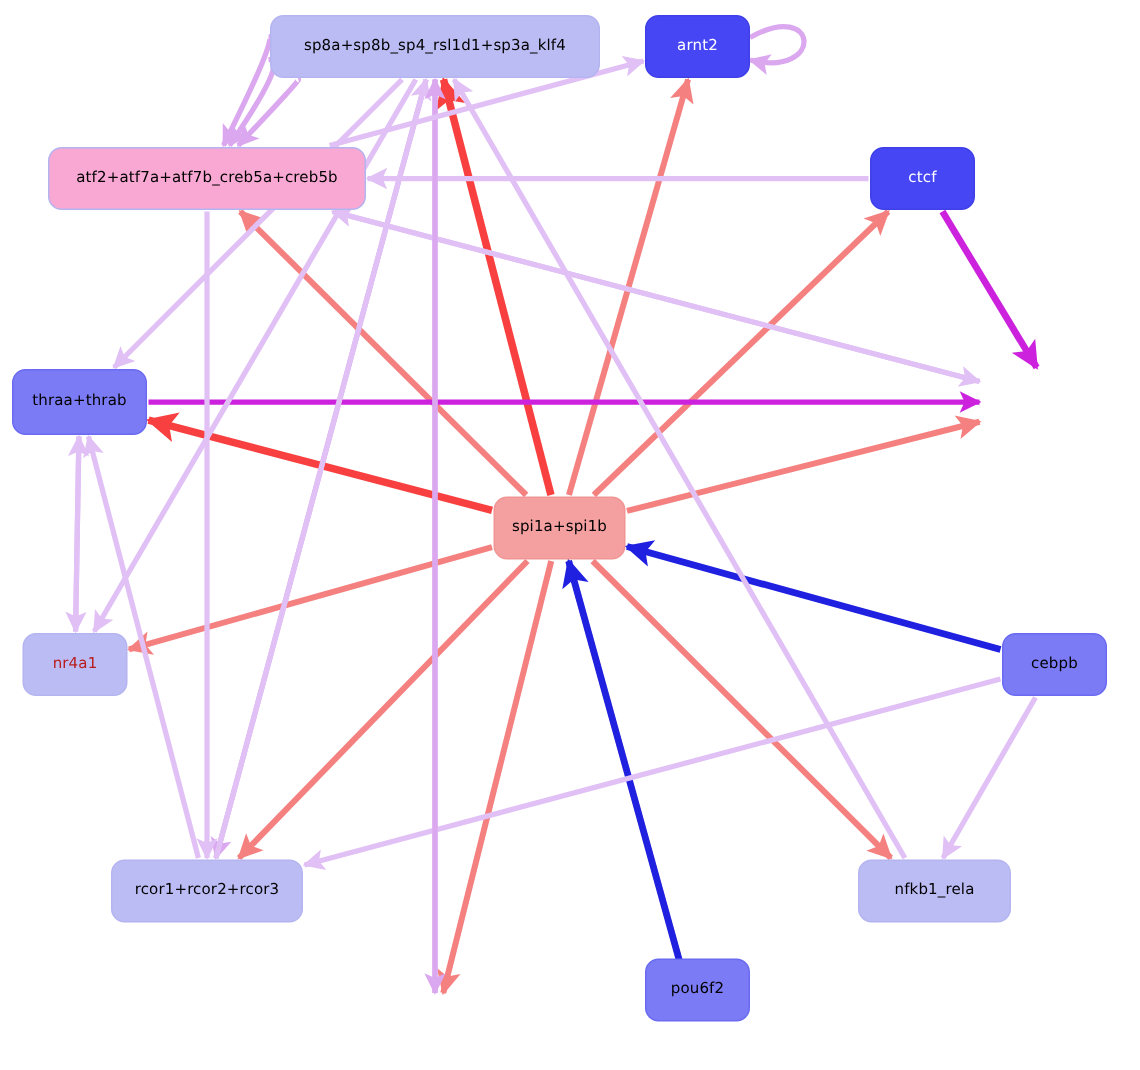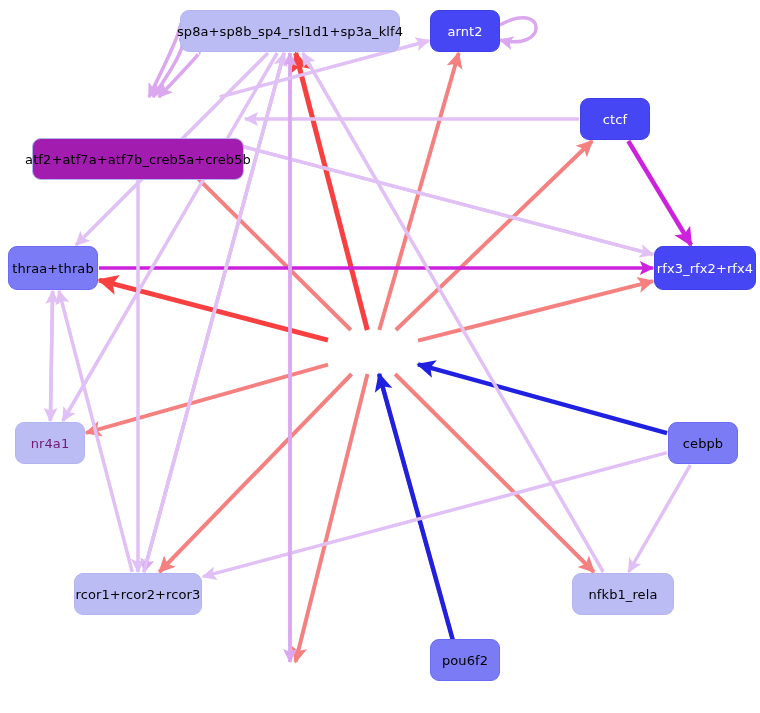--- a/index.html
+++ b/index.html
@@ -30,21 +30,21 @@
     height: 713px;
   }
   .node {
     position: absolute;
     box-sizing: border-box;
     display: flex;
     align-items: center;
     justify-content: center;
     border-radius: 9px;
     white-space: nowrap;
-    font-size: 13px;
+    font-size: 10px;
     letter-spacing: 0.1px;
     line-height: 1;
     user-select: none;
     text-align: center;
   }
 </style>
 </head>
 <body>
 
 <div id="canvas">
@@ -102,23 +102,23 @@
       <path d="M 667 452.6212389380531 L 203 576.6283185840708" fill="none" stroke="#e0c0f5" stroke-width="3.5" stroke-linecap="butt" marker-end="url(#me0c0f5)"></path>
       <path d="M 690.3245033112582 465 L 628.6754966887418 572" fill="none" stroke="#e0c0f5" stroke-width="3.5" stroke-linecap="butt" marker-end="url(#me0c0f5)"></path>
       <path d="M 653 254.33509700176367 L 221.71812080536915 141" fill="none" stroke="#e0c0f5" stroke-width="3.5" stroke-linecap="butt" marker-end="url(#me0c0f5)"></path>
       <path d="M 603.2611012433392 572 L 302.7388987566608 53" fill="none" stroke="#e0c0f5" stroke-width="3.5" stroke-linecap="butt" marker-end="url(#me0c0f5)"></path>
       <path d="M 290 662 L 290 53" fill="none" stroke="#dba8f0" stroke-width="3.5" stroke-linecap="butt" marker-end="url(#mdba8f0)"></path>
       <path d="M 219.75 97 L 429 40.68807339449541" fill="none" stroke="#e0c0f5" stroke-width="3.5" stroke-linecap="butt" marker-end="url(#me0c0f5)"></path>
     </svg>
   <div id="node-layer">
       <div class="node" style="left: 180px; top: 10px; width: 220px; height: 42px; background: rgb(188, 188, 245); color: rgb(0, 0, 0); border: 1px solid rgb(180, 180, 240);">sp8a+sp8b_sp4_rsl1d1+sp3a_klf4</div>
       <div class="node" style="left: 430px; top: 10px; width: 70px; height: 42px; background: rgb(70, 70, 245); color: #ffffff; border: 1px solid rgb(64, 64, 232);">arnt2</div>
-      <div class="node" style="left: 32px; top: 98px; width: 212px; height: 42px; background: #a21caf; color: rgb(0, 0, 0); border: 1px solid rgb(180, 180, 240); margin-top: 40px;">atf2+atf7a+atf7b_creb5a+creb5b</div>
+      <div class="node" style="left: 32px; top: 98px; width: 212px; height: 42px; background: #f9a8d4; color: rgb(0, 0, 0); border: 1px solid rgb(180, 180, 240);">atf2+atf7a+atf7b_creb5a+creb5b</div>
       <div class="node" style="left: 8px; top: 246px; width: 90px; height: 44px; background: rgb(123, 123, 245); color: rgb(0, 0, 0); border: 1px solid rgb(106, 106, 242);">thraa+thrab</div>
       <div class="node" style="left: 580px; top: 98px; width: 70px; height: 42px; background: rgb(70, 70, 245); color: rgb(255, 255, 255); border: 1px solid rgb(64, 64, 232);">ctcf</div>
-      <div class="node" style="left: 654px; top: 246px; width: 102px; height: 44px; background: rgb(70, 70, 245); color: rgb(255, 255, 255); border: 1px solid rgb(64, 64, 232);">rfx3_rfx2+rfx4</div>
-      <div class="node" style="left: 15px; top: 422px; width: 70px; height: 42px; background: rgb(188, 188, 245); color: #701a75; border: 1px solid rgb(180, 180, 240);">nr4a1</div>
+      <div class="node" style="left: 329px; top: 331px; width: 88px; height: 42px; background: rgb(245, 160, 160); color: rgb(0, 0, 0); border: 1px solid rgb(240, 148, 148);">spi1a+spi1b</div>
+      <div class="node" style="left: 15px; top: 422px; width: 70px; height: 42px; background: rgb(188, 188, 245); color: #b91c1c; border: 1px solid rgb(180, 180, 240);">nr4a1</div>
       <div class="node" style="left: 668px; top: 422px; width: 70px; height: 42px; background: rgb(123, 123, 245); color: rgb(0, 0, 0); border: 1px solid rgb(106, 106, 242);">cebpb</div>
       <div class="node" style="left: 74px; top: 573px; width: 128px; height: 42px; background: rgb(188, 188, 245); color: rgb(0, 0, 0); border: 1px solid rgb(180, 180, 240);">rcor1+rcor2+rcor3</div>
       <div class="node" style="left: 572px; top: 573px; width: 102px; height: 42px; background: rgb(188, 188, 245); color: rgb(0, 0, 0); border: 1px solid rgb(180, 180, 240);">nfkb1_rela</div>
       <div class="node" style="left: 430px; top: 639px; width: 70px; height: 42px; background: rgb(123, 123, 245); color: rgb(0, 0, 0); border: 1px solid rgb(106, 106, 242);">pou6f2</div>
     </div>
 </div>
 
 </body></html>

